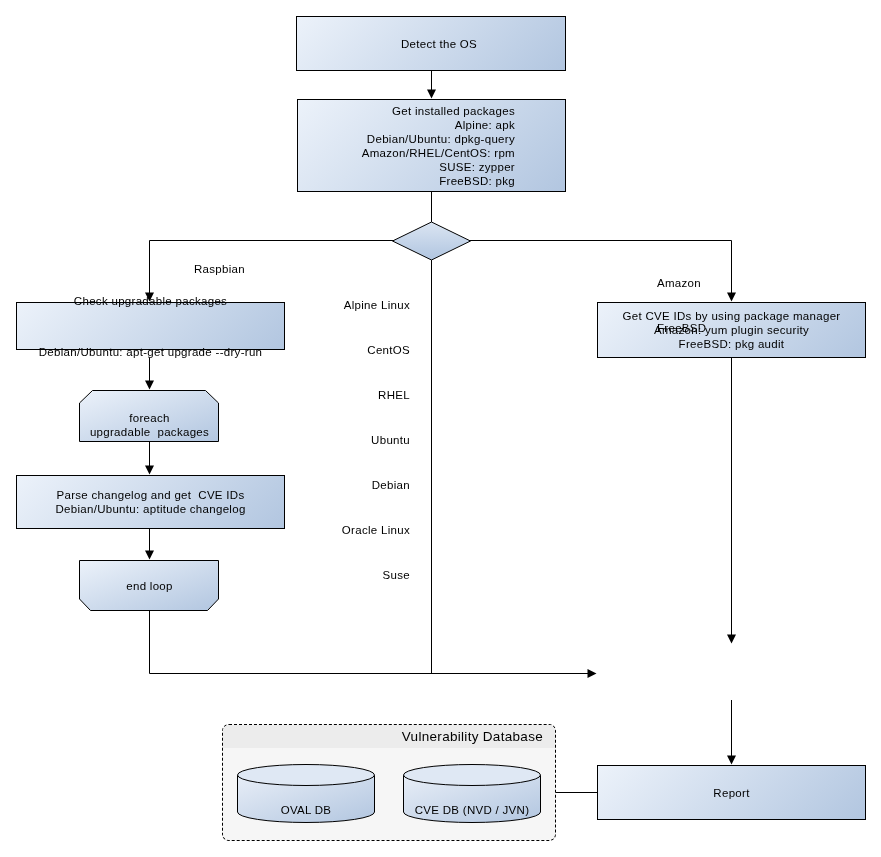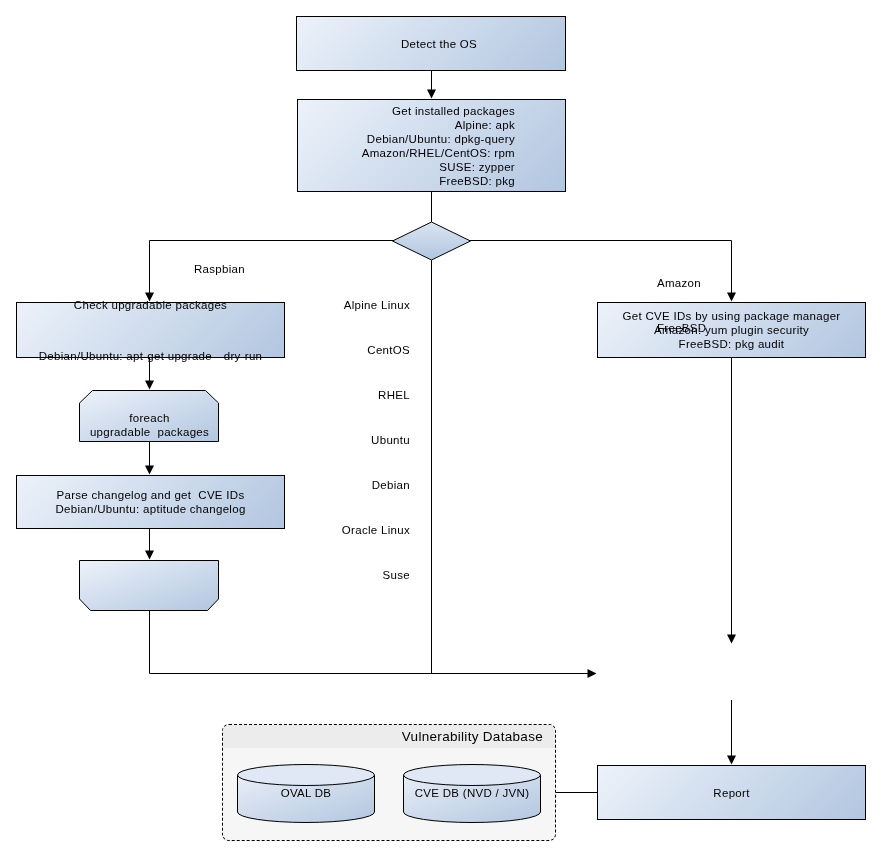--- a/index.html
+++ b/index.html
@@ -47,21 +47,21 @@
   .db-header{
     position:absolute;left:0;top:0;right:0;height:23px;
     background:var(--container-header);
     border-radius:6px 6px 0 0;
     text-align:right;
     font-size:13.5px;line-height:23px;
     padding-right:12px;
   }
   .cyl-label{
     position:absolute;z-index:4;font-size:11.5px;line-height:14px;
-    display:flex;justify-content:center;align-items:center;text-align:center;white-space:pre;
+    display:flex;justify-content:center;align-items:center;text-align:center;white-space:pre;margin-top:17px;
   }
 </style>
 </head>
 <body>
 
 <div class="canvas">
 
   <div class="db-container">
     <div class="db-header">Vulnerability Database</div>
   </div>
@@ -134,21 +134,21 @@
 
   <div class="node align-right-block" style="left:297px;top:99px;width:269px;height:93px;">
     <div class="line">Get installed packages</div>
     <div class="line">Alpine: apk</div>
     <div class="line">Debian/Ubuntu: dpkg-query</div>
     <div class="line">Amazon/RHEL/CentOS: rpm</div>
     <div class="line">SUSE: zypper</div>
     <div class="line">FreeBSD: pkg</div>
   </div>
 
-  <div class="node" style="left:16px;top:302px;width:269px;height:56px;gap:37px;">
+  <div class="node" style="left:16px;top:302px;width:269px;height:48px;gap:37px;">
     <div class="line">Check upgradable packages</div>
     <div class="line">Debian/Ubuntu: apt-get upgrade --dry-run</div>
   </div>
 
   <div class="node" style="left:16px;top:475px;width:269px;height:54px;">
     <div class="line">Parse changelog and get  CVE IDs</div>
     <div class="line">Debian/Ubuntu: aptitude changelog</div>
   </div>
 
   <div class="node" style="left:597px;top:302px;width:269px;height:56px;">
@@ -160,20 +160,23 @@
 
   <div class="node" style="left:597px;top:765px;width:269px;height:55px;">
     <div class="line">Report</div>
   </div>
 
   <div class="shape-text" style="left:80px;top:390px;width:139px;height:52px;margin-top:9px;">
     <div class="line">foreach</div>
     <div class="line">upgradable  packages</div>
   </div>
 
+  <div class="shape-text" style="left:80px;top:560px;width:139px;height:51px;">
+    <div class="line">end loop</div>
+  </div>
 
   <div class="edge-label" style="left:194px;top:262px;">Raspbian</div>
 
   <div class="edge-label right" style="right:471px;top:268px;">
     <div>Alpine Linux</div>
     <div>CentOS</div>
     <div>RHEL</div>
     <div>Ubuntu</div>
     <div>Debian</div>
     <div>Oracle Linux</div>

